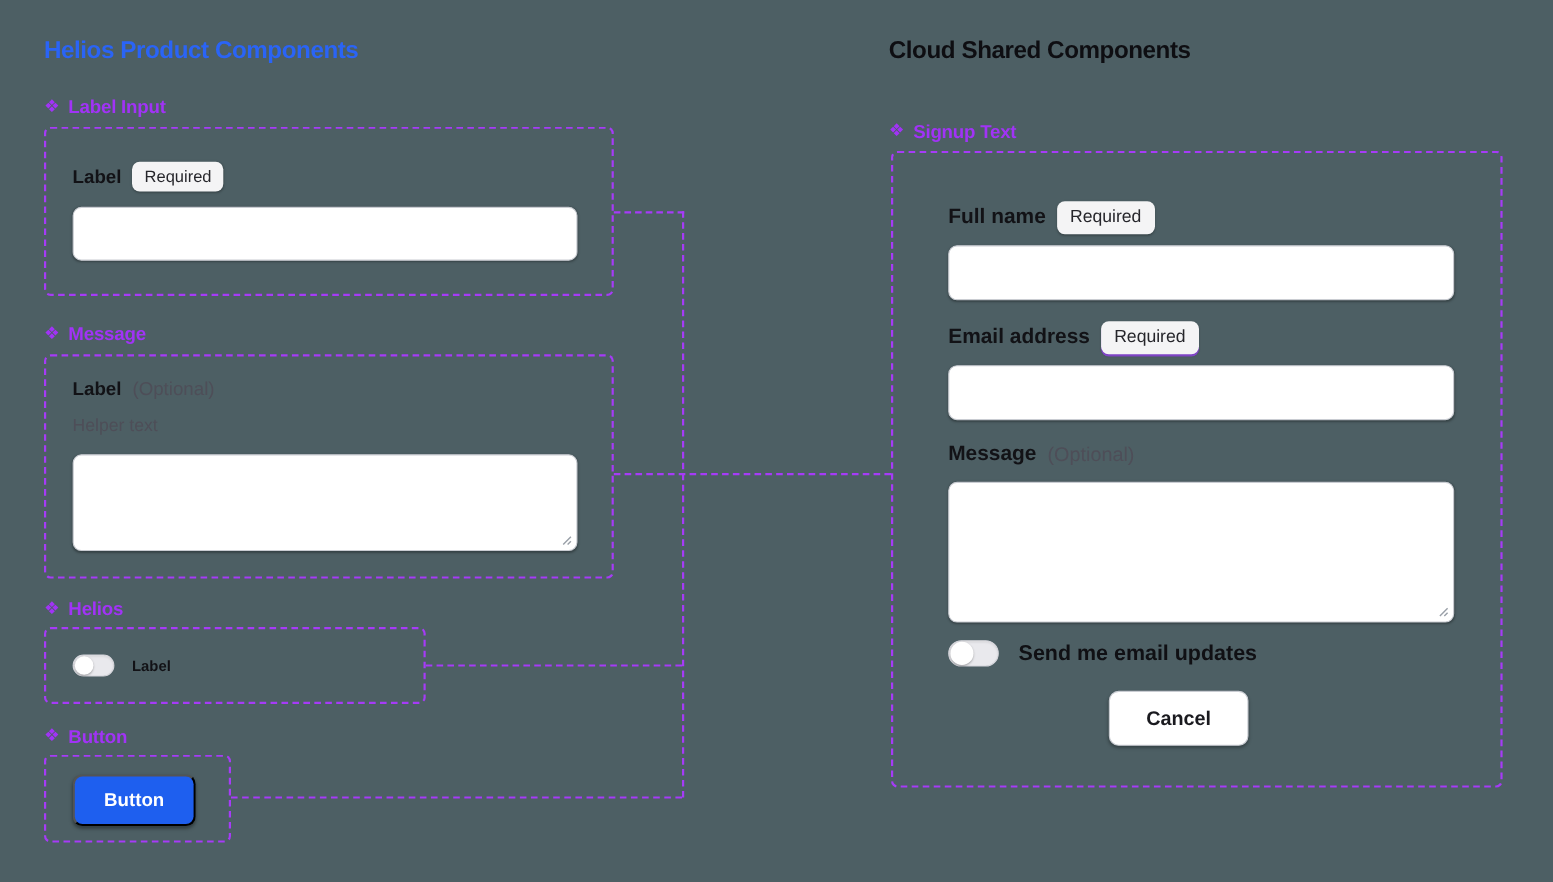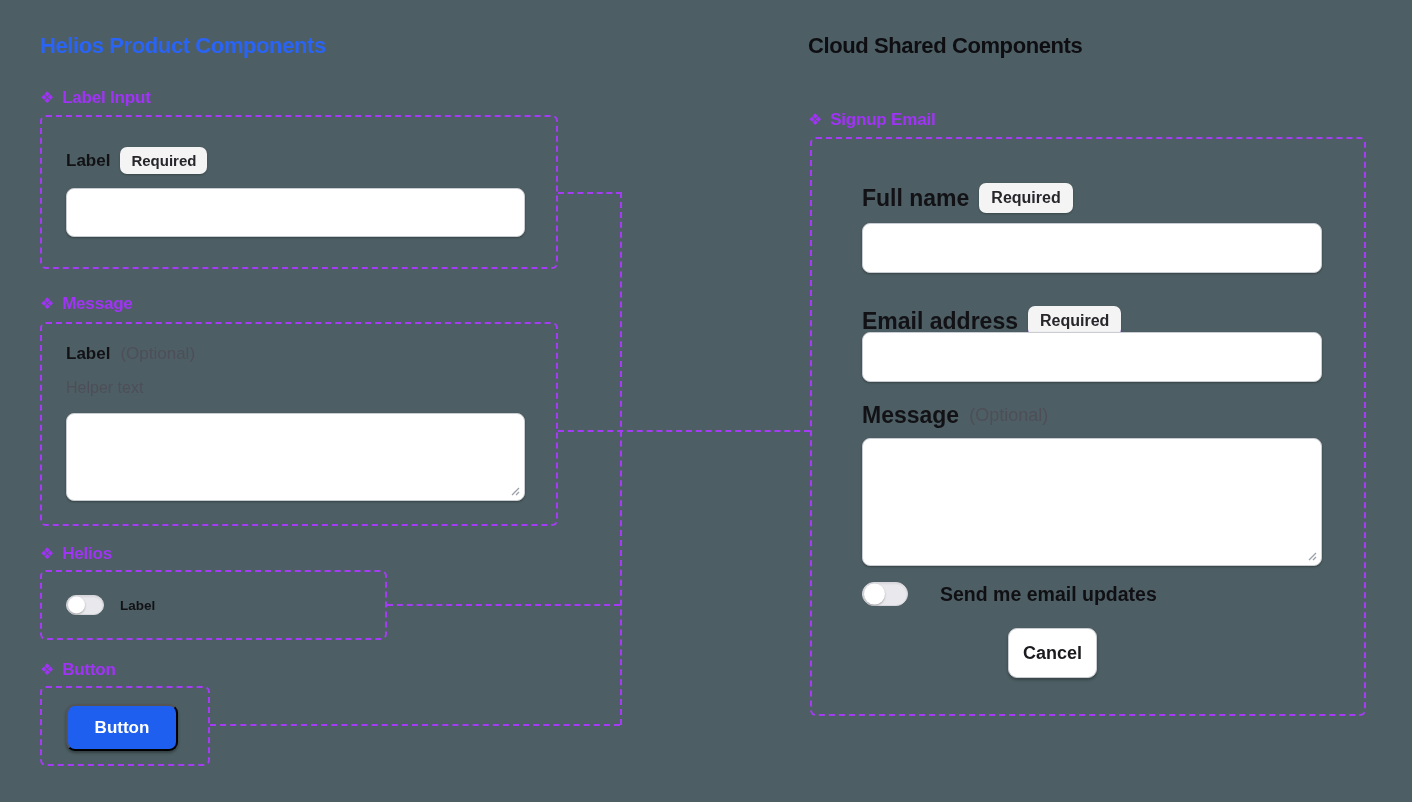--- a/index.html
+++ b/index.html
@@ -44,21 +44,21 @@
   .conn-toggle    { left:387px; top:604px; width:233px; }
   .conn-button    { left:210px; top:724px; width:410px; }
 
   
   .label-row { position:absolute; display:flex; align-items:center; gap:10px; }
   .fld-label { font-weight:bold; color:#121216; }
   .muted     { color:#4E4E58; font-weight:normal; }
   .badge {
     background:#F4F4F5; color:#26262B; border-radius:7px;
     box-shadow:0 1px 2px rgba(0,0,0,0.25);
-    display:inline-block; line-height:1;font-weight:bold;
+    display:inline-block; line-height:1;
   }
   .badge.ring { box-shadow:0 2px 0 rgba(154,62,245,0.7), 0 1px 2px rgba(0,0,0,0.2); }
 
   .tb {
     position:absolute; background:#FFFFFF; border:1px solid #C9CCD2; border-radius:8px;
     box-shadow:0 1px 2px rgba(0,0,0,0.3); font-size:16px; color:#111; padding:0 12px;
   }
   .ta-wrap { position:absolute; background:#FFFFFF; border:1px solid #C9CCD2; border-radius:8px;
              box-shadow:0 1px 2px rgba(0,0,0,0.3); }
   .ta-wrap textarea { position:absolute; inset:0; width:100%; height:100%;
@@ -95,34 +95,34 @@
   .fr-toggle .row { position:absolute; left:24px; top:23px; display:flex; align-items:center; gap:16px; }
   .tgl-sm { width:38px; height:20px; }
   .tgl-sm .knob { width:17px; height:17px; }
   .tgl-sm-label { font-size:13.5px; font-weight:bold; color:#121216; }
 
   
   .demo-btn { left:24px; top:16px; width:112px; height:47px; font-size:17px; }
 
   
   .fr-signup .label-row.r1 { left:50px; top:44px; }
-  .fr-signup .label-row.r2 { left:50px; top:167px; }
+  .fr-signup .label-row.r2 { left:50px; top:153px; }
   .fr-signup .label-row.r3 { left:50px; top:263px; }
-  .fr-signup .fld-label { font-size:23px; }
+  .fr-signup .fld-label { font-size:19px; }
   .fr-signup .muted { font-size:18px; }
   .fr-signup .badge { font-size:16px; padding:7px 12px; }
   .su-input1 { left:50px; top:84px;  width:460px; height:50px; }
   .su-input2 { left:50px; top:193px; width:460px; height:50px; }
   .su-ta     { left:50px; top:299px; width:460px; height:128px; }
-  .su-toggle-row { position:absolute; left:50px; top:443px; display:flex; align-items:center; gap:32px; }
+  .su-toggle-row { position:absolute; left:50px; top:443px; display:flex; align-items:center; gap:18px; }
   .tgl-lg { width:46px; height:24px; }
   .tgl-lg .knob { width:21px; height:21px; }
   .su-toggle-label { font-size:19.5px; font-weight:bold; color:#101014; }
   .su-submit { left:50px;  top:489px; width:120px; height:50px; font-size:18px; }
-  .su-cancel { left:196px; top:489px; width:89px; height:50px; font-size:18px; }
+  .su-cancel { left:196px; top:489px; width:127px; height:50px; font-size:18px; }
 </style>
 </head>
 <body>
 
 <div class="canvas">
 
   <div class="h1 h1-left">Helios Product Components</div>
   <div class="h1 h1-right">Cloud Shared Components</div>
 
   <div class="connector conn-h conn-textinput"></div>
@@ -177,21 +177,21 @@
   <div class="comp-label cl-button">
     <span class="dmnd">❖</span>
     <span>Button</span>
   </div>
   <div class="frame fr-button">
     <button class="btn btn-blue demo-btn">Button</button>
   </div>
 
   <div class="comp-label cl-signup">
     <span class="dmnd">❖</span>
-    <span>Signup Email</span>
+    <span>Signup Text</span>
   </div>
   <div class="frame fr-signup">
 
     <div class="label-row r1">
       <span class="fld-label">Full name</span>
       <span class="badge">Required</span>
     </div>
     <input class="tb su-input1" type="text" value="" style="">
 
     <div class="label-row r2">

